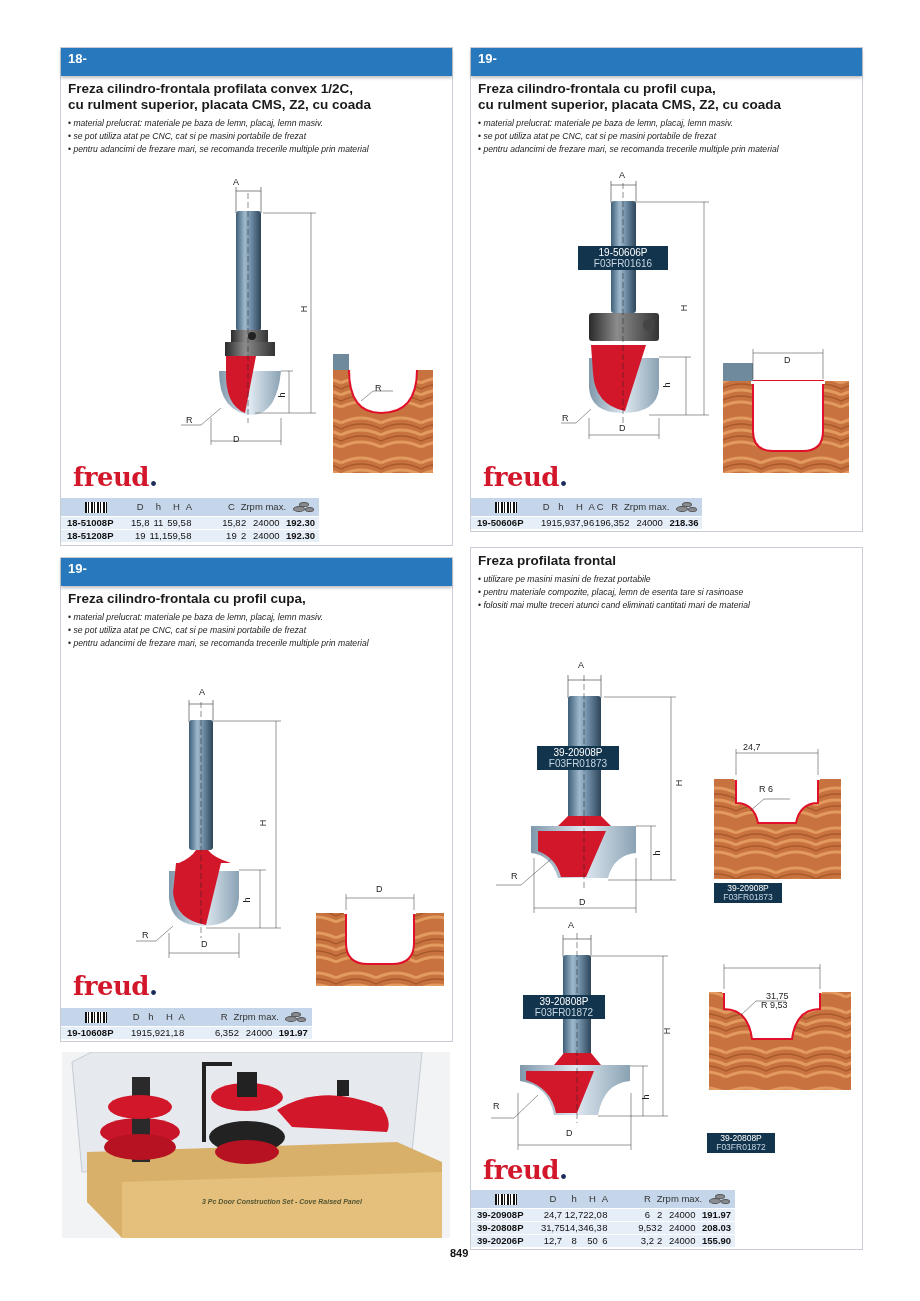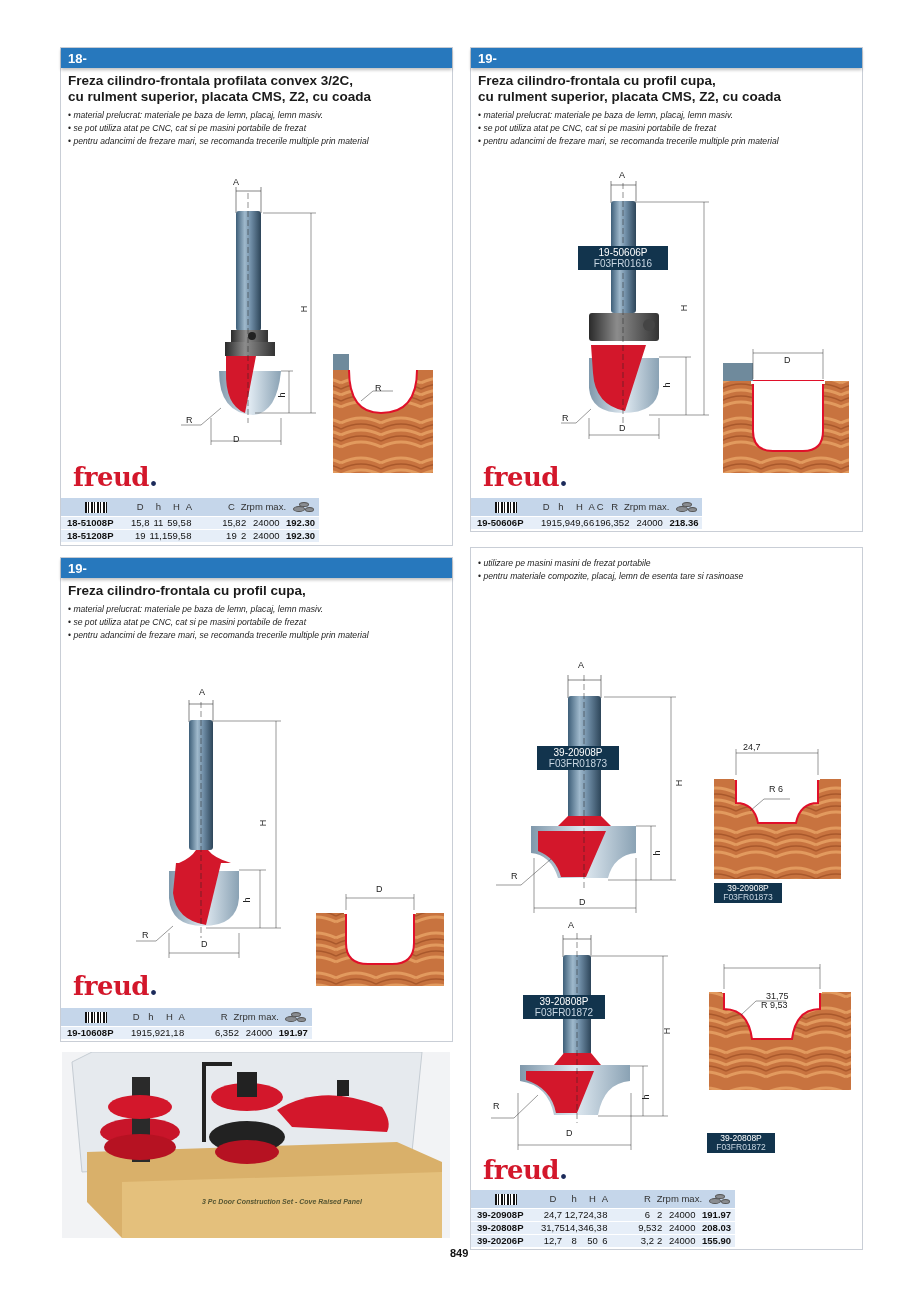--- a/index.html
+++ b/index.html
@@ -1,18 +1,18 @@
 <!DOCTYPE html>
 <html><head>
 <meta charset="utf-8">
 <style>
   * { box-sizing: border-box; margin: 0; padding: 0; }
   body { width: 920px; height: 1301px; background: #fff; position: relative; font-family: "Liberation Sans", sans-serif; color: #111; overflow: hidden; }
   .panel { position: absolute; border: 1px solid #c9ced6; background: #fff; }
-  .panel-head { height: 20px; background: #2778bd; color: #fff; font-weight: bold; font-size: 13px; padding: 3px 0 0 7px; box-shadow: 0 2px 3px rgba(0,0,0,0.25); }
+  .panel-head { height: 28px; background: #2778bd; color: #fff; font-weight: bold; font-size: 13px; padding: 3px 0 0 7px; box-shadow: 0 2px 3px rgba(0,0,0,0.25); }
   .title { font-weight: bold; font-size: 13.5px; line-height: 16px; padding: 5px 0 0 7px; color: #1a1a1a; }
   .bullets { list-style: none; padding: 4px 0 0 7px; }
   .bullets li { font-style: italic; font-size: 8.6px; line-height: 13px; color: #222; }
   .bullets li::before { content: "• "; font-style: normal; }
   .logo { position: absolute; font-family: "DejaVu Serif", serif; font-weight: bold; font-size: 26px; color: #d3172b; letter-spacing: -0.5px; }
   .logo .dot { color: #1b2a5a; font-size: 26px; }
   table.spec { position: absolute; left: 0; right: 0; border-collapse: collapse; font-size: 9.5px; }
   table.spec th { background: #c5d6ea; font-weight: normal; color: #333; height: 18px; text-align: center; }
   table.spec td { background: #e6eef8; height: 12px; text-align: center; border-top: 1px solid #fff; line-height: 12px; }
   table.spec td.code { font-weight: bold; text-align: left; padding-left: 6px; }
@@ -51,21 +51,21 @@
         <rect width="40" height="40" fill="#c8733f"></rect>
         <path d="M0 10 Q20 0 40 10 M0 22 Q20 12 40 22 M0 34 Q20 24 40 34" stroke="#e29a5e" stroke-width="3" fill="none"></path>
         <path d="M0 16 Q20 6 40 16 M0 28 Q20 18 40 28" stroke="#a9582b" stroke-width="1.5" fill="none"></path>
       </pattern>
   </defs>
 </svg>
 
 <div class="panel" style="left:60px;top:47px;width:393px;height:499px;">
   <div class="panel-head">18-</div>
   <div class="title">
-    <div>Freza cilindro-frontala profilata convex 3/2C,</div>
+    <div>Freza cilindro-frontala profilata convex 1/2C,</div>
     <div>cu rulment superior, placata CMS, Z2, cu coada</div>
   </div>
   <ul class="bullets">
     <li>material prelucrat: materiale pe baza de lemn, placaj, lemn masiv.</li>
     <li>se pot utiliza atat pe CNC, cat si pe masini portabile de frezat</li>
     <li>pentru adancimi de frezare mari, se recomanda trecerile multiple prin material</li>
   </ul>
   <svg style="position:absolute;left:120px;top:125px" width="270" height="300">
     <line x1="55" y1="18" x2="80" y2="18" stroke="#333" stroke-width="0.6"></line>
     <line x1="55" y1="14" x2="55" y2="40" stroke="#333" stroke-width="0.6"></line>
@@ -205,21 +205,21 @@
       <th>C</th>
       <th>R</th>
       <th>Z</th>
       <th>rpm max.</th>
       <th><span class="coins"><span style="left:2px;top:5px;width:12px;height:6px"></span><span style="left:8px;top:1px;width:10px;height:5px"></span><span style="left:14px;top:6px;width:9px;height:5px"></span></span></th>
     </tr>
     <tr>
       <td class="code">19-50606P</td>
       <td>19</td>
       <td>15,9</td>
-      <td>49,6</td>
+      <td>37,9</td>
       <td>6</td>
       <td>19</td>
       <td>6,35</td>
       <td>2</td>
       <td>24000</td>
       <td class="price">218.36</td>
     </tr>
   </tbody>
     </table>
 </div>
@@ -314,24 +314,26 @@
     <ellipse cx="185" cy="45" rx="36" ry="14" fill="#d3172b"></ellipse>
     <rect x="175" y="20" width="20" height="25" fill="#222"></rect>
     <ellipse cx="185" cy="100" rx="32" ry="12" fill="#b61222"></ellipse>
     <path d="M215 58 Q260 30 320 55 Q330 70 325 80 L230 75 Z" fill="#d3172b"></path>
     <rect x="275" y="28" width="12" height="16" fill="#222"></rect>
   </svg>
 </div>
 
 <div class="panel" style="left:470px;top:547px;width:393px;height:703px;">
   <div class="title">
+    <div>Freza profilata frontal</div>
   </div>
   <ul class="bullets">
     <li>utilizare pe masini masini de frezat portabile</li>
     <li>pentru materiale compozite, placaj, lemn de esenta tare si rasinoase</li>
+    <li>folositi mai multe treceri atunci cand eliminati cantitati mari de material</li>
   </ul>
 
   <svg style="position:absolute;left:25px;top:115px" width="360" height="255">
     <line x1="72" y1="17" x2="105" y2="17" stroke="#333" stroke-width="0.6"></line>
     <line x1="72" y1="12" x2="72" y2="35" stroke="#333" stroke-width="0.6"></line>
     <line x1="105" y1="12" x2="105" y2="35" stroke="#333" stroke-width="0.6"></line>
     <rect x="72" y="33" width="33" height="130" rx="3" fill="url(#shank)"></rect>
     <path d="M62 163 L72 153 L105 153 L115 163 Z" fill="#d3172b"></path>
     <path d="M35 163 L140 163 L140 190 Q118 192 112 215 L62 215 Q55 192 35 190 Z" fill="url(#carbide)"></path>
     <path d="M42 168 L110 168 L90 214 L65 214 Q60 195 42 188 Z" fill="#d3172b"></path>
@@ -362,21 +364,21 @@
   <div class="label-box" style="left:243px;top:335px;width:68px;font-size:8.5px;line-height:9px">
     <div>39-20908P</div>
     <div class="l2">F03FR01873</div>
   </div>
   <span class="dim" style="left:107px;top:112px">A</span>
   <span class="dim" style="left:205px;top:230px;transform:rotate(-90deg)">H</span>
   <span class="dim" style="left:183px;top:300px;transform:rotate(-90deg)">h</span>
   <span class="dim" style="left:40px;top:323px">R</span>
   <span class="dim" style="left:108px;top:349px">D</span>
   <span class="dim" style="left:272px;top:194px">24,7</span>
-  <span class="dim" style="left:298px;top:236px">R 6</span>
+  <span class="dim" style="left:288px;top:236px">R 6</span>
 
   <svg style="position:absolute;left:15px;top:375px" width="370" height="230">
     <line x1="77" y1="16" x2="105" y2="16" stroke="#333" stroke-width="0.6"></line>
     <line x1="77" y1="12" x2="77" y2="34" stroke="#333" stroke-width="0.6"></line>
     <line x1="105" y1="12" x2="105" y2="34" stroke="#333" stroke-width="0.6"></line>
     <rect x="77" y="32" width="28" height="100" rx="3" fill="url(#shank)"></rect>
     <path d="M68 142 L78 130 L105 130 L115 142 Z" fill="#d3172b"></path>
     <path d="M34 142 L144 142 L144 158 Q118 160 112 192 L68 192 Q62 162 34 158 Z" fill="url(#carbide)"></path>
     <path d="M40 148 L108 148 L91 190 L70 190 Q65 165 40 157 Z" fill="#d3172b"></path>
     <line x1="91" y1="10" x2="91" y2="200" stroke="#222" stroke-width="0.5" stroke-dasharray="6 3"></line>
@@ -426,21 +428,21 @@
       <th style="width:30px"></th>
       <th>R</th>
       <th>Z</th>
       <th>rpm max.</th>
       <th><span class="coins"><span style="left:2px;top:5px;width:12px;height:6px"></span><span style="left:8px;top:1px;width:10px;height:5px"></span><span style="left:14px;top:6px;width:9px;height:5px"></span></span></th>
     </tr>
     <tr>
       <td class="code">39-20908P</td>
       <td>24,7</td>
       <td>12,7</td>
-      <td>24,3</td>
+      <td>22,0</td>
       <td>8</td>
       <td></td>
       <td>6</td>
       <td>2</td>
       <td>24000</td>
       <td class="price">191.97</td>
     </tr>
     <tr>
       <td class="code">39-20808P</td>
       <td>31,75</td>

